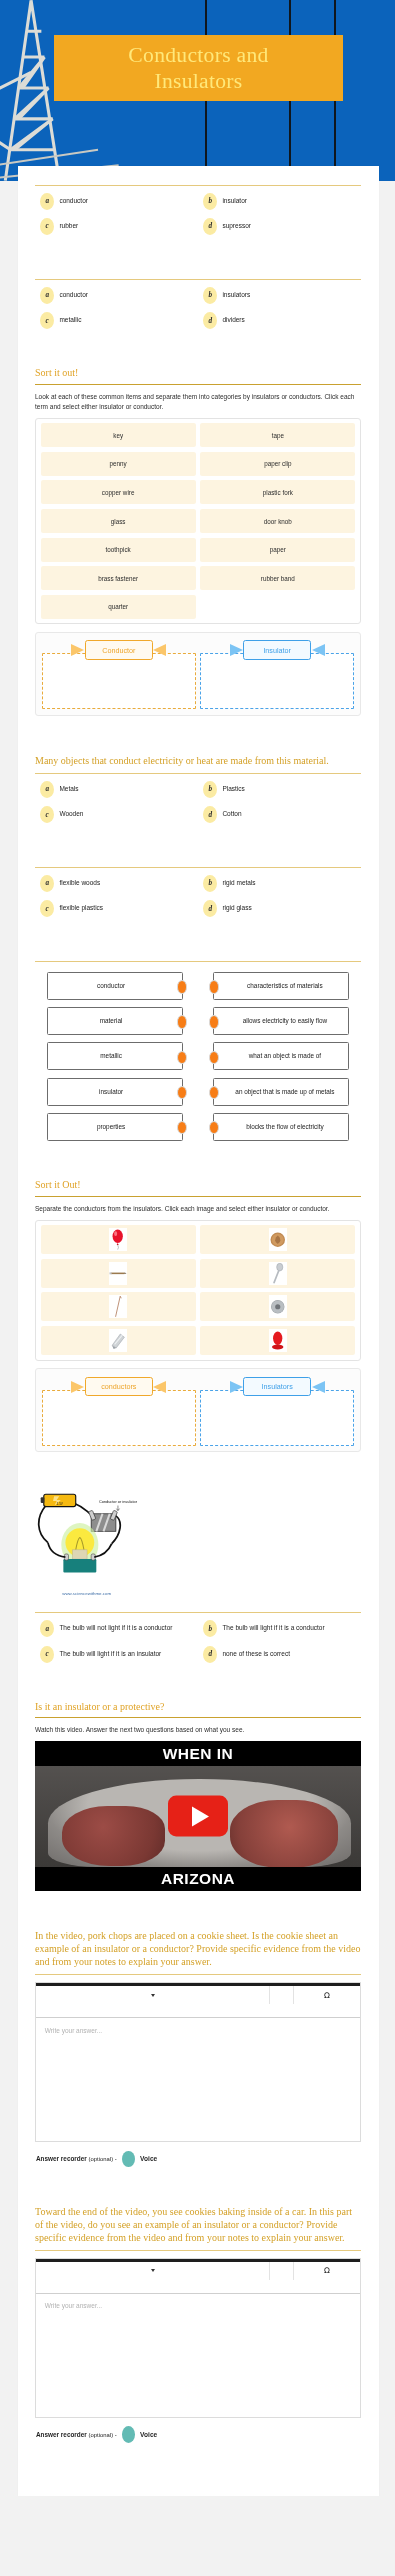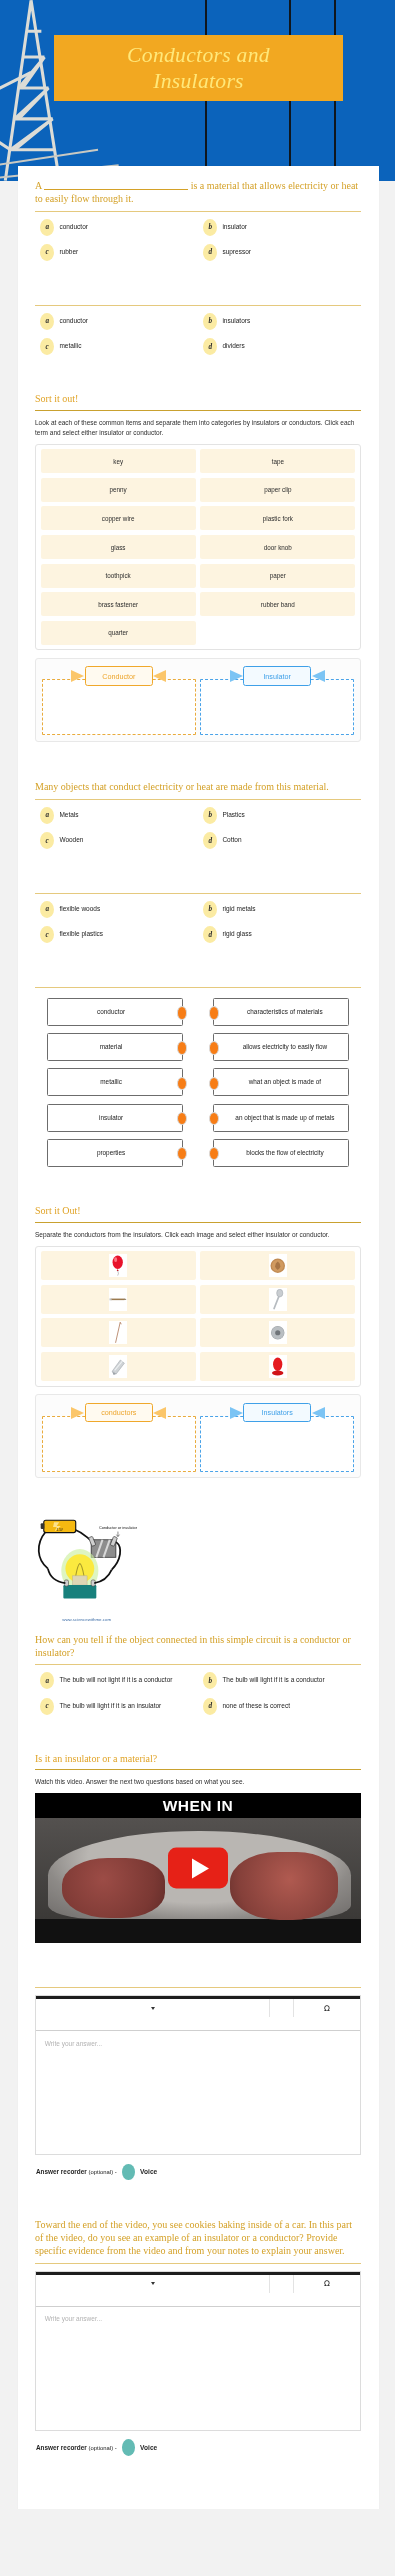--- a/index.html
+++ b/index.html
@@ -27,21 +27,20 @@
     position: absolute; top: 0; width: 1.5px; background: #10161c;
   }
   .hero-title {
     position: absolute;
     left: 54px; top: 35px;
     width: 289px; height: 66px;
     background: #f2a821;
     display: flex; flex-direction: column;
     align-items: center; justify-content: center;
     z-index: 5;
-    font-style: italic;
   }
   .hero-title span {
     font-family: "Liberation Serif", serif;
     font-size: 21.6px;
     line-height: 26px;
     color: #ffe87a;
     text-align: center;
     letter-spacing: 0.3px;
   }
 
@@ -364,24 +363,20 @@
       <span>Conductors and</span>
       <span>Insulators</span>
     </div>
   </div>
 
   <div class="sheet">
 
     <div style="height:13.4px"></div>
 
     <div class="block">
-      <div class="q-text">A
-        <span class="blank" style="width:144px"></span>
-        is a material that allows electricity or heat to easily flow through it.
-      </div>
       <div class="rule"></div>
       <div class="choices">
         <div class="choice">
           <span class="bub">a</span>
           <span class="choice-label">conductor</span>
         </div>
         <div class="choice">
           <span class="bub">b</span>
           <span class="choice-label">insulator</span>
         </div>
@@ -699,21 +694,20 @@
         <rect x="128" y="130" width="8" height="12" rx="3" fill="#cfcfcf" stroke="#333" stroke-width="1"></rect>
         <path d="M44 108 C48 126 62 134 78 136" stroke="#111" stroke-width="3.4" fill="none"></path>
         <path d="M168 110 C160 128 148 134 134 136" stroke="#111" stroke-width="3.4" fill="none"></path>
       </svg>
       <div class="credit">www.sciencewithme.com</div>
     </div>
 
     <div class="gap-sm"></div>
 
     <div class="block">
-      <div class="q-text">How can you tell if the object connected in this simple circuit is a conductor or insulator?</div>
       <div class="rule"></div>
       <div class="choices">
         <div class="choice">
           <span class="bub">a</span>
           <span class="choice-label">The bulb will not light if it is a conductor</span>
         </div>
         <div class="choice">
           <span class="bub">b</span>
           <span class="choice-label">The bulb will light if it is a conductor</span>
         </div>
@@ -724,42 +718,46 @@
         <div class="choice">
           <span class="bub">d</span>
           <span class="choice-label">none of these is correct</span>
         </div>
       </div>
     </div>
 
     <div class="gap-lg"></div>
 
     <div class="block">
-      <div class="sec-head">Is it an insulator or a material?</div>
+      <div class="sec-head">Is it an insulator or a protective?</div>
       <div class="rule dark"></div>
       <div class="prompt">Watch this video. Answer the next two questions based on what you see.</div>
 
       <div class="video">
         <div class="still">
           <div class="pan"></div>
           <div class="meat1"></div>
           <div class="meat2"></div>
         </div>
         <div class="band top">
           <span>WHEN IN</span>
         </div>
+        <div class="band bot">
+          <span>ARIZONA</span>
+        </div>
         <div class="play-btn">
           <span class="tri"></span>
         </div>
       </div>
     </div>
 
     <div class="gap-lg"></div>
 
     <div class="block">
+      <div class="q-text">In the video, pork chops are placed on a cookie sheet. Is the cookie sheet an example of an insulator or a conductor? Provide specific evidence from the video and from your notes to explain your answer.</div>
       <div class="rule"></div>
       <div class="editor">
         <div class="topbar"></div>
         <div class="toolbar">
           <div class="tb-cell wide">
               <span class="caret"></span>
             </div>
           <div class="tb-cell nar"></div>
           <div class="tb-cell om">
               <span class="omega">Ω</span>

